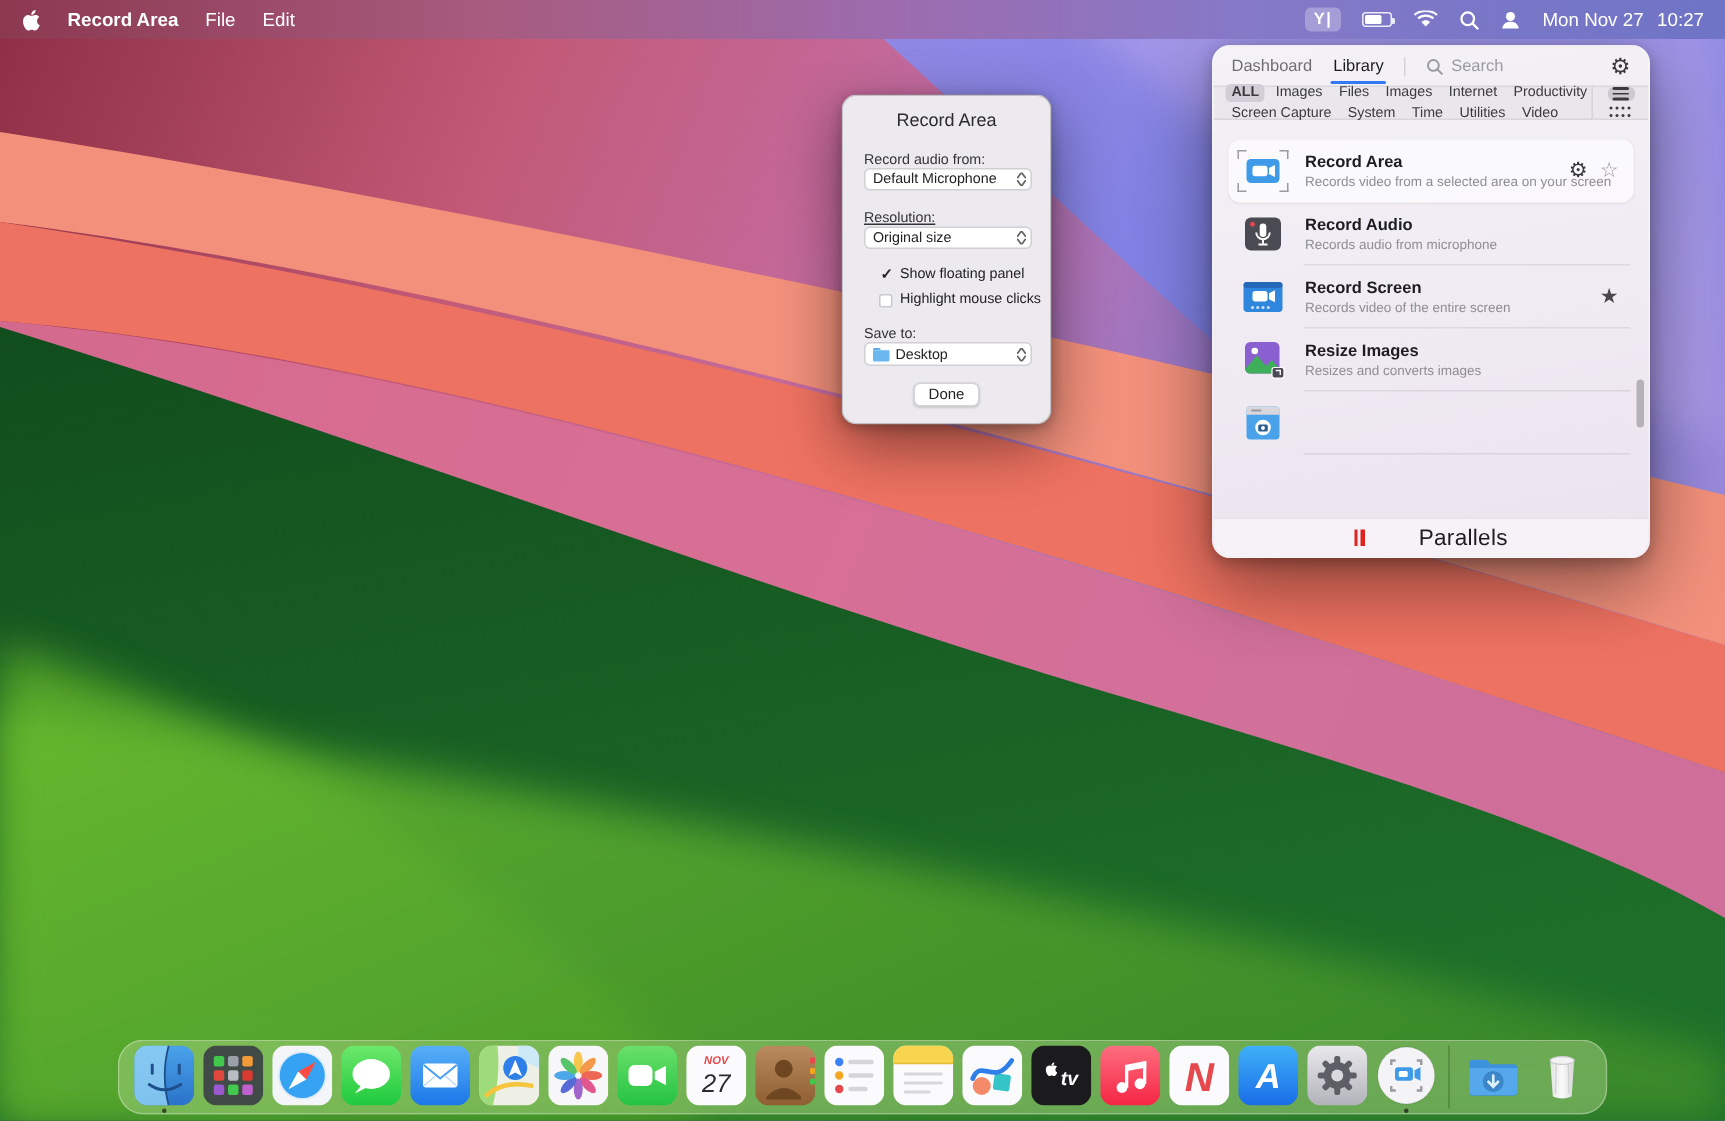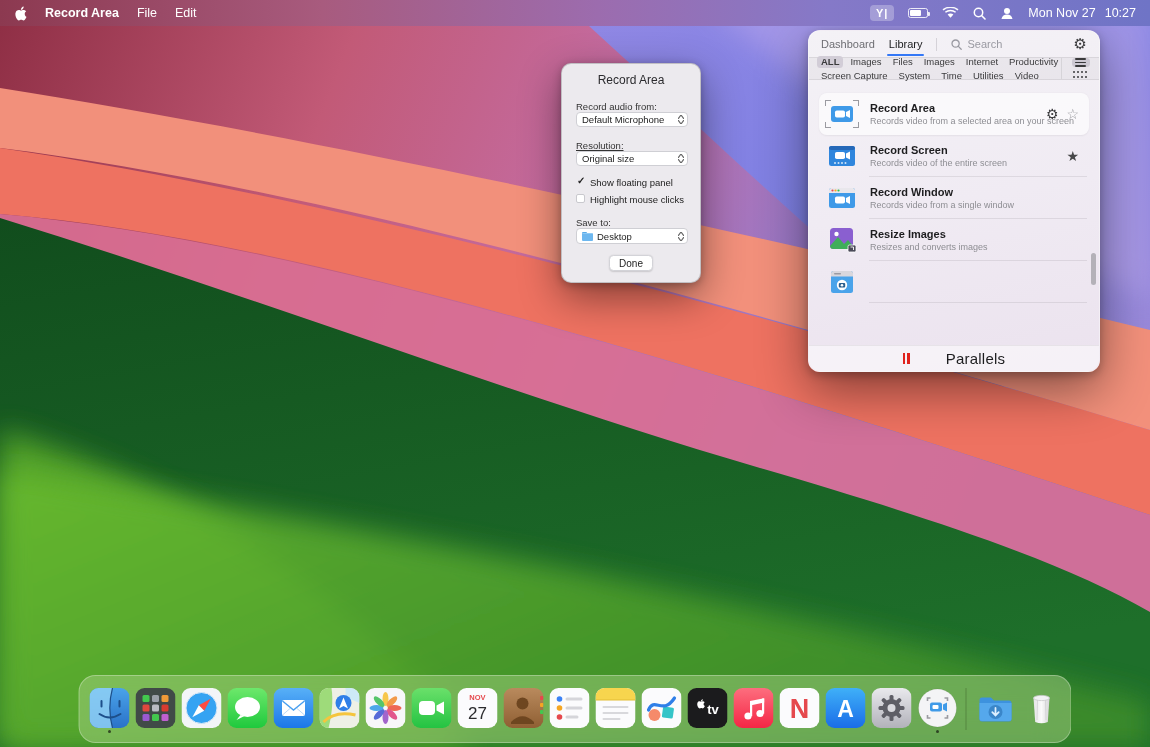--- a/index.html
+++ b/index.html
@@ -35,21 +35,21 @@
     box-shadow:0 14px 40px rgba(0,0,0,.45), 0 2px 8px rgba(0,0,0,.25); }
   .dlg-title { position:absolute; top:9px; left:0; right:0; text-align:center;
     font-size:12px; color:#2b2b2e; }
   .dlg-label { position:absolute; left:14px; font-size:9.5px; color:#333; }
   .dlg-select { position:absolute; left:14px; width:112px; height:15px; background:#fff;
     border:1px solid #cfcfd4; border-radius:4px; display:flex; align-items:center;
     font-size:9.5px; color:#222; padding-left:5px; }
   .dlg-select .stepper { margin-left:auto; margin-right:3px; display:flex; flex-direction:column;
     gap:1px; }
   .stepper svg { display:block; }
-  .cb-row { position:absolute; left:14px; display:flex; align-items:flex-start; gap:5px;
+  .cb-row { position:absolute; left:24px; display:flex; align-items:flex-end; gap:5px;
     font-size:9.5px; color:#222; }
   .cb { width:9px; height:9px; border-radius:2px; background:#fff; border:1px solid #c9c9ce;
     position:relative; flex:0 0 auto; }
   .cb.checked { background:transparent; border-color:transparent; }
   .cb.checked::after { content:"✓"; position:absolute; left:0px; top:-3px; font-size:10px;
     font-weight:bold; color:#222; }
   .mini-folder { width:11px; height:9px; position:relative; margin-right:4px; flex:0 0 auto; }
   .mini-folder::before { content:""; position:absolute; left:0; top:0; width:5px; height:3px;
     background:#58aae8; border-radius:1px 1px 0 0; }
   .mini-folder::after { content:""; position:absolute; left:0; top:1.5px; right:0; bottom:0;
@@ -116,24 +116,24 @@
   .logo-text { font-size:15px; font-weight:normal; color:#1d1d1f; letter-spacing:0.2px;padding-left:32px; }
 
   
   .corner { position:absolute; width:6px; height:6px; border:1.5px solid #9a9aa0; }
   .c-tl { left:0; top:0; border-right:none; border-bottom:none; }
   .c-tr { right:0; top:0; border-left:none; border-bottom:none; }
   .c-bl { left:0; bottom:0; border-right:none; border-top:none; }
   .c-br { right:0; bottom:0; border-left:none; border-top:none; }
 
   
-  .dock { position:absolute; left:50%; transform:translateX(-50%); bottom:4px; height:68px;
+  .dock { position:absolute; left:50%; transform:translateX(-50%); bottom:4px; height:50px;
     z-index:45; display:flex; align-items:center; gap:3px; padding:0 8px;
     background:rgba(185,220,150,.40); border:0.5px solid rgba(255,255,255,.3);
-    border-radius:17px; backdrop-filter:blur(18px); }
+    border-radius:17px; backdrop-filter:blur(18px);font-style:italic; }
   .dock-item { width:43px; height:46px; display:flex; align-items:flex-start;
     justify-content:center; padding-top:2px; position:relative; }
   .dock-item svg { display:block; }
   .dock-item.running::after { content:""; position:absolute; bottom:-1px; left:50%;
     transform:translateX(-50%); width:3px; height:3px; border-radius:50%;
     background:rgba(20,25,15,.7); }
   .dock-divider { width:1px; height:42px; background:rgba(40,70,25,.35); margin:0 4px; }
 </style>
 </head>
 <body>
@@ -328,20 +328,37 @@
       <span class="t-text">
         <span class="t-name">Record Area</span>
         <span class="t-desc">Records video from a selected area on your screen</span>
       </span>
       <span class="t-actions">
         <span class="act-gear">⚙</span>
         <span class="act-star-o">☆</span>
       </span>
     </div>
 
+    <div class="tool-row">
+      <span class="t-icon">
+        <svg width="34" height="28" viewBox="0 0 34 28">
+          <rect x="5" y="3" width="24" height="22" rx="4" fill="#4a4a52"></rect>
+          <circle cx="10" cy="7.5" r="1.6" fill="#e5484d"></circle>
+          <rect x="14.8" y="7" width="4.4" height="9" rx="2.2" fill="#fff"></rect>
+          <path d="M12.5,13 a4.5,4.5 0 0 0 9,0" fill="none" stroke="#fff" stroke-width="1.3"></path>
+          <line x1="17" y1="18" x2="17" y2="20.5" stroke="#fff" stroke-width="1.3"></line>
+          <line x1="14" y1="21" x2="20" y2="21" stroke="#fff" stroke-width="1.3"></line>
+        </svg>
+      </span>
+      <span class="t-text">
+        <span class="t-name">Record Audio</span>
+        <span class="t-desc">Records audio from microphone</span>
+      </span>
+      <span class="sep"></span>
+    </div>
 
     <div class="tool-row">
       <span class="t-icon">
         <svg width="34" height="28" viewBox="0 0 34 28">
           <rect x="4" y="4" width="26" height="20" rx="2.5" fill="#2f86dd"></rect>
           <rect x="4" y="4" width="26" height="4" rx="2.5" fill="#2568b8"></rect>
           <rect x="10" y="10" width="10" height="7" rx="1.8" fill="#fff"></rect>
           <path d="M21,11.5 L25,9.5 L25,17.5 L21,15.5 Z" fill="#fff"></path>
           <g fill="#cfe4f8">
               <circle cx="10" cy="21" r="1"></circle>
@@ -354,38 +371,20 @@
       <span class="t-text">
         <span class="t-name">Record Screen</span>
         <span class="t-desc">Records video of the entire screen</span>
       </span>
       <span class="t-actions">
           <span class="act-star-f">★</span>
         </span>
       <span class="sep"></span>
     </div>
 
-    <div class="tool-row">
-      <span class="t-icon">
-        <svg width="34" height="28" viewBox="0 0 34 28">
-          <rect x="4" y="4" width="26" height="20" rx="2.5" fill="#3f9ae8"></rect>
-          <path d="M4,6.5 a2.5,2.5 0 0 1 2.5,-2.5 h21 a2.5,2.5 0 0 1 2.5,2.5 v2.5 h-26 Z" fill="#e9e7ec"></path>
-          <circle cx="7.5" cy="6.5" r="1.1" fill="#e5484d"></circle>
-            <circle cx="10.5" cy="6.5" r="1.1" fill="#f5a623"></circle>
-            <circle cx="13.5" cy="6.5" r="1.1" fill="#2fbf4f"></circle>
-          <rect x="10" y="12.5" width="10" height="7" rx="1.8" fill="#fff"></rect>
-          <path d="M21,14 L25,12 L25,20 L21,18 Z" fill="#fff"></path>
-        </svg>
-      </span>
-      <span class="t-text">
-        <span class="t-name">Record Window</span>
-        <span class="t-desc">Records video from a single window</span>
-      </span>
-      <span class="sep"></span>
-    </div>
 
     <div class="tool-row">
       <span class="t-icon">
         <svg width="34" height="28" viewBox="0 0 34 28">
           <rect x="5" y="2" width="23" height="21" rx="3.5" fill="#8a5fd0"></rect>
           <circle cx="11.5" cy="8" r="2.2" fill="#fff"></circle>
           <path d="M5,20 L13,11 L19,18 L23,14 L28,20 L28,19.5 a3.5,3.5 0 0 1 -3.5,3.5 h-16 a3.5,3.5 0 0 1 -3.5,-3.5 Z" fill="#3fae5a"></path>
           <rect x="23" y="19" width="8" height="7" rx="1.5" fill="#4a4a58" stroke="#fff" stroke-width="0.8"></rect>
           <path d="M25.5,21 h3 v3" fill="none" stroke="#fff" stroke-width="0.9"></path>
         </svg>

